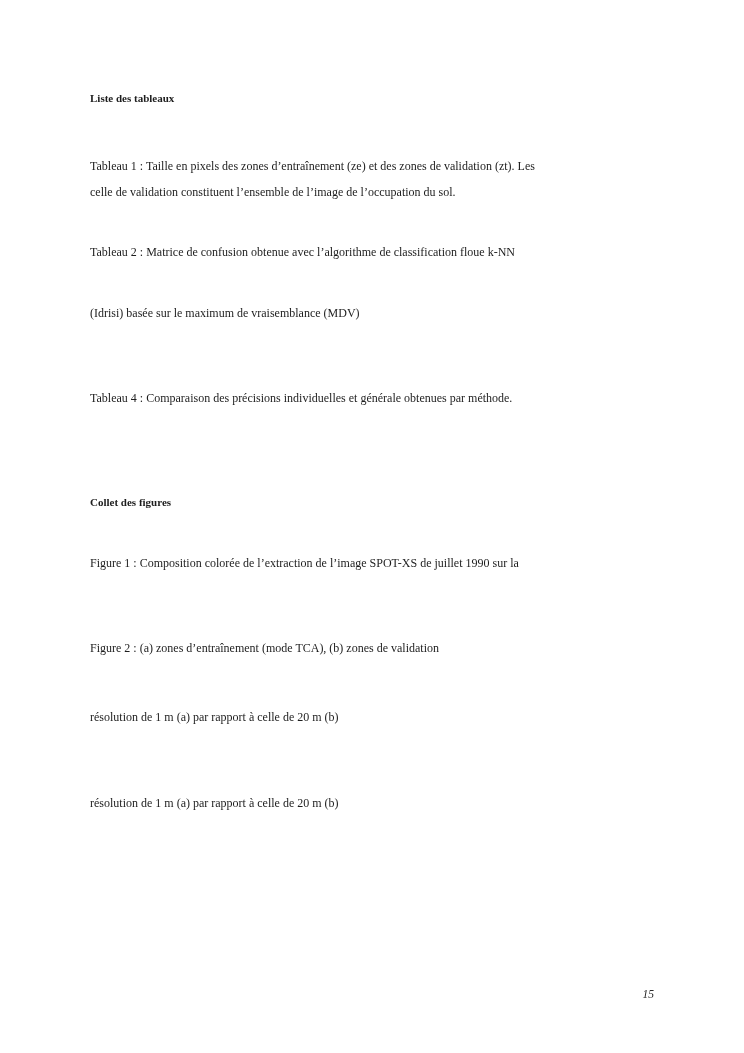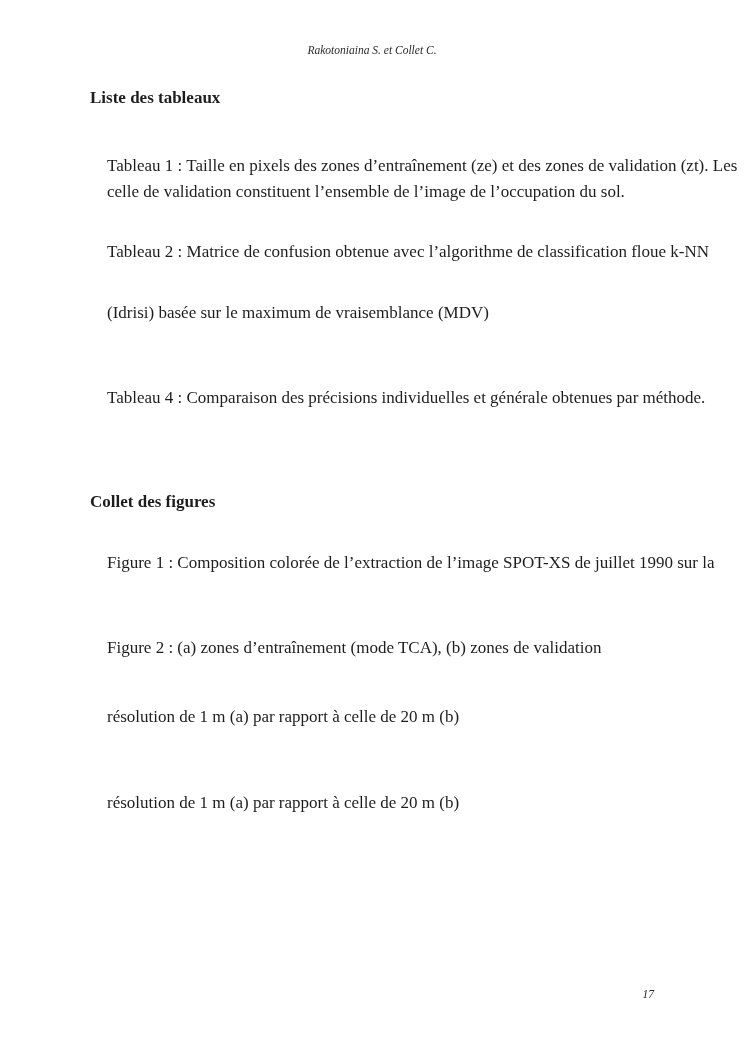--- a/index.html
+++ b/index.html
@@ -24,51 +24,50 @@
     text-align: center;
     font-style: italic;
     font-size: 11.5px;
     line-height: 13px;
     color: #2a2a2a;
   }
   .section-heading {
     position: absolute;
     left: 90px;
     margin: 0;
-    font-size: 17px;
+    font-size: 11px;
     font-weight: bold;
     line-height: 26px;
     color: #1d1d1d;
   }
   .caption {
     position: absolute;
-    left: 107px;
+    left: 90px;
     width: 570px;
-    font-size: 17px;
+    font-size: 12px;
     line-height: 26px;
   }
   .caption .line {
     white-space: nowrap;
   }
   .page-number {
     position: absolute;
     top: 988px;
     right: 90px;
     font-style: italic;
     font-size: 11.5px;
     line-height: 13px;
     color: #2a2a2a;
   }
 </style>
 </head>
 <body>
 
 <div class="page">
 
-  <div class="running-header">Rakotoniaina S. et Collet C.</div>
 
   <h2 class="section-heading" style="top:85px">Liste des tableaux</h2>
 
   <div class="caption" style="top:153px">
     <div class="line">Tableau 1 : Taille en pixels des zones d’entraînement (ze) et des zones de validation (zt). Les</div>
     <div class="line">celle de validation constituent l’ensemble de l’image de l’occupation du sol.</div>
   </div>
 
   <div class="caption" style="top:239px">
     <div class="line">Tableau 2 : Matrice de confusion obtenue avec l’algorithme de classification floue k-NN</div>
@@ -93,15 +92,15 @@
   </div>
 
   <div class="caption" style="top:704px">
     <div class="line">résolution de 1 m (a) par rapport à celle de 20 m (b)</div>
   </div>
 
   <div class="caption" style="top:790px">
     <div class="line">résolution de 1 m (a) par rapport à celle de 20 m (b)</div>
   </div>
 
-  <div class="page-number">17</div>
+  <div class="page-number">15</div>
 
 </div>
 
 </body></html>

